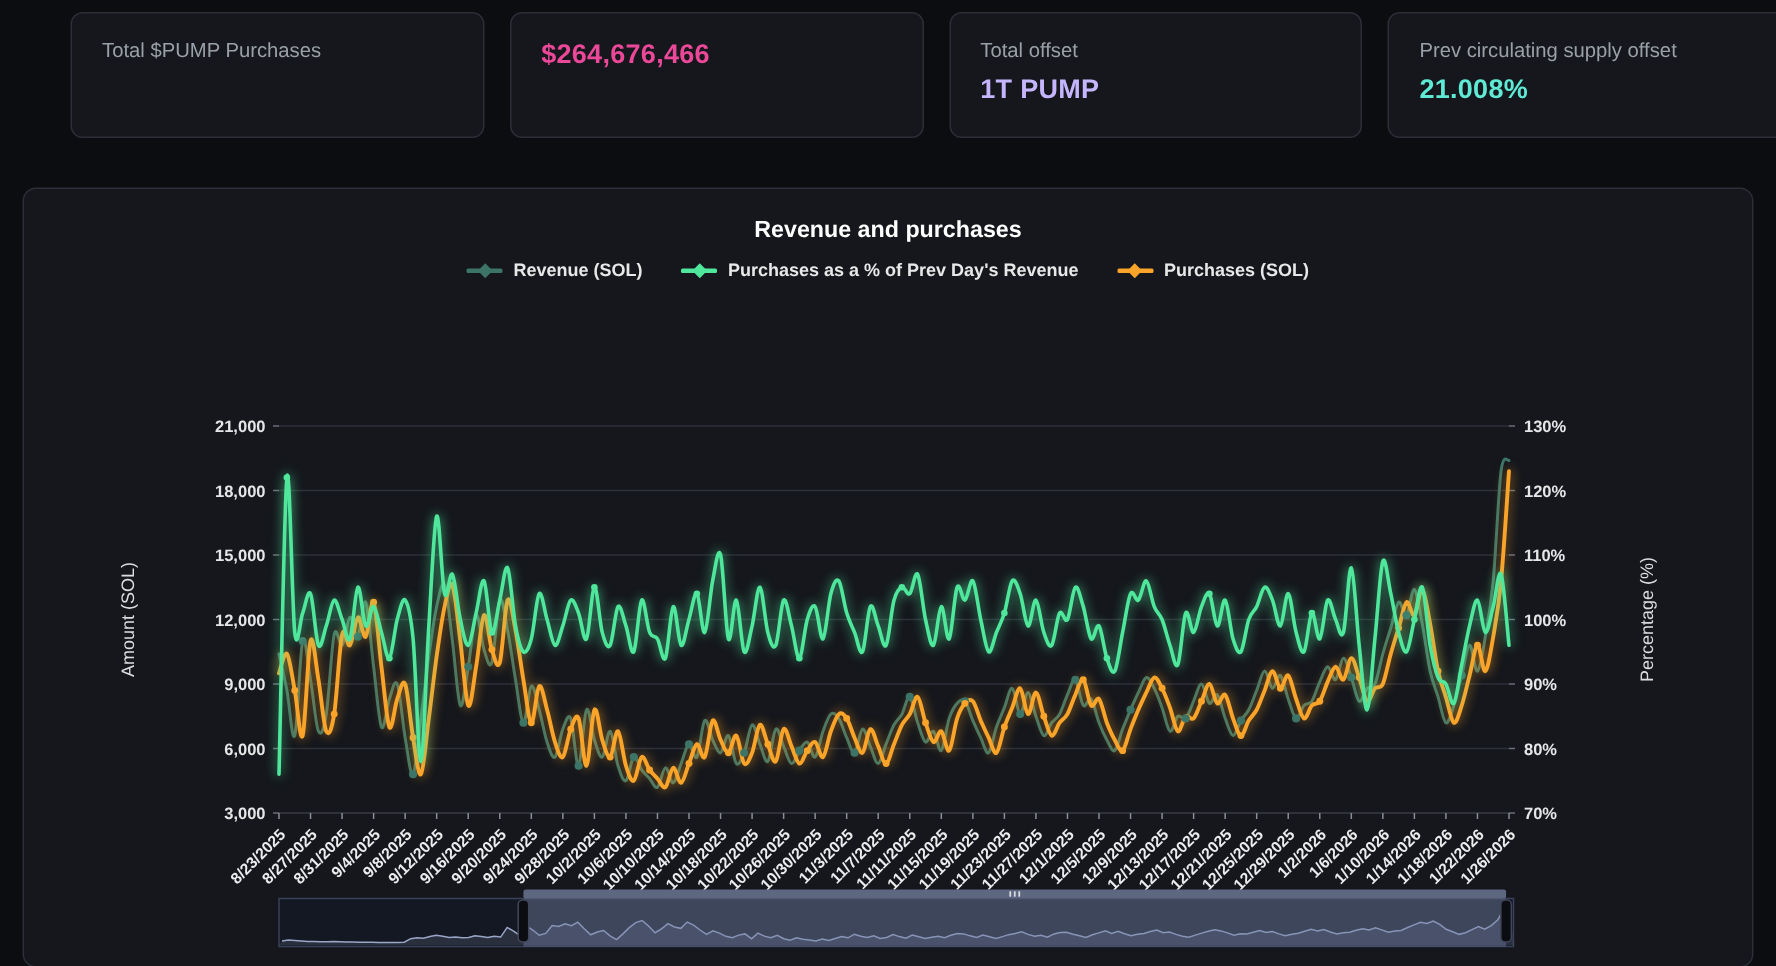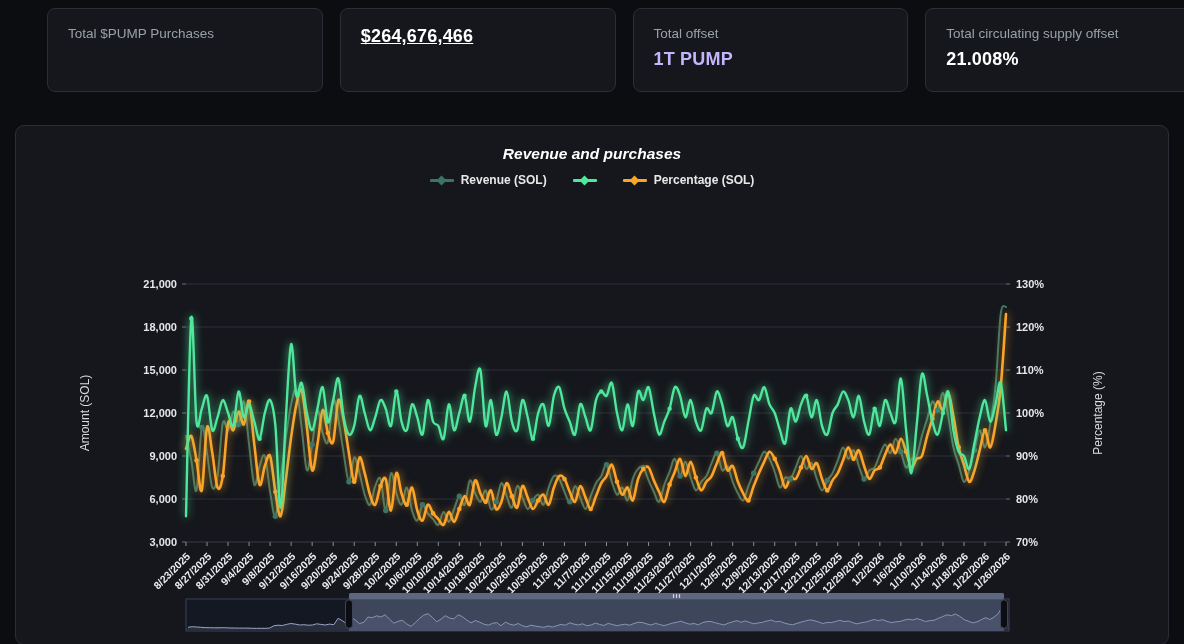--- a/index.html
+++ b/index.html
@@ -6,72 +6,73 @@
   body{width:1184px;height:644px;overflow:hidden;position:relative;
        font-family:"Liberation Sans","DejaVu Sans",sans-serif;-webkit-font-smoothing:antialiased;}
   .cards-row{position:absolute;left:15px;top:8px;width:1154px;display:flex;gap:17px;padding-left:32px;}
   .card{flex:1;background:#15171c;border:1px solid #2b2e36;border-radius:8px;
         padding:17px 20px 14px;box-sizing:border-box;height:84px;}
   .card-label{color:#9aa0a8;font-size:13.5px;margin-bottom:8px;white-space:nowrap;}
   .card-value{font-size:18px;font-weight:700;color:#f4f4f5;letter-spacing:.2px;white-space:nowrap;}
   .panel{position:absolute;left:15px;top:125px;width:1152px;height:518px;background:#15171c;
          border:1px solid #2b2e36;border-radius:9px;}
   .chart-title{position:absolute;top:19px;left:0;width:100%;text-align:center;color:#ffffff;
-         font-size:15.5px;font-weight:700;font-style:italic;}
+         font-size:15.5px;font-weight:700;}
   .legend{position:absolute;top:47px;left:0;width:100%;display:flex;justify-content:center;
          gap:26px;font-size:12px;color:#e8e8e8;font-weight:600;}
   .legend-item{display:flex;align-items:center;gap:7px;cursor:pointer;}
   .legend-marker{position:relative;width:24px;height:11px;}
   .legend-marker .bar{position:absolute;top:4.5px;left:0;width:24px;height:2.5px;border-radius:1px;}
   .legend-marker .dia{position:absolute;top:2px;left:8.5px;width:7px;height:7px;transform:rotate(45deg);}
   svg#chart{position:absolute;left:0;top:0;}
   text{font-family:"Liberation Sans","DejaVu Sans",sans-serif;}
 </style>
 </head>
 <body>
 
 <div class="cards-row" id="cards-row">
     <div class="card">
       <div class="card-label">Total $PUMP Purchases</div>
     </div>
     <div class="card">
-      <div class="card-value" style="color: #ffffff; text-decoration: underline;">$264,676,466</div>
+      <div class="card-value" style="color: #ec4899;">$264,676,466</div>
     </div>
     <div class="card">
       <div class="card-label">Total offset</div>
       <div class="card-value" style="color: #c4b5fd;">1T PUMP</div>
     </div>
     <div class="card">
-      <div class="card-label">Total circulating supply offset</div>
-      <div class="card-value" style="color: #ffffff;">21.008%</div>
+      <div class="card-label">Prev circulating supply offset</div>
+      <div class="card-value" style="color: #5eead4;">21.008%</div>
     </div>
   </div>
 
 <div class="panel">
   <div class="chart-title">Revenue and purchases</div>
   <div class="legend" id="legend">
       <div class="legend-item">
         <span class="legend-marker">
           <span class="bar" style="background: rgb(60, 117, 104);"></span>
           <span class="dia" style="background: rgb(60, 117, 104);"></span>
         </span>
         <span>Revenue (SOL)</span>
       </div>
       <div class="legend-item">
         <span class="legend-marker">
           <span class="bar" style="background: rgb(79, 231, 156);"></span>
           <span class="dia" style="background: rgb(79, 231, 156);"></span>
         </span>
+        <span>Purchases as a % of Prev Day's Revenue</span>
       </div>
       <div class="legend-item">
         <span class="legend-marker">
           <span class="bar" style="background: rgb(251, 164, 42);"></span>
           <span class="dia" style="background: rgb(251, 164, 42);"></span>
         </span>
-        <span>Percentage (SOL)</span>
+        <span>Purchases (SOL)</span>
       </div>
     </div>
   <svg id="chart" width="1152" height="517" viewBox="0 0 1152 517">
       <line x1="170" y1="416" x2="990" y2="416" stroke="#3a3d46" stroke-width="1"></line>
       <line x1="166" y1="416" x2="170" y2="416" stroke="#6a6e78" stroke-width="1"></line>
       <text x="161" y="420" text-anchor="end" font-size="11" font-weight="600" fill="#e6e6e8">3,000</text>
       <line x1="170" y1="373" x2="990" y2="373" stroke="#2d3038" stroke-width="1"></line>
       <line x1="166" y1="373" x2="170" y2="373" stroke="#6a6e78" stroke-width="1"></line>
       <text x="161" y="377" text-anchor="end" font-size="11" font-weight="600" fill="#e6e6e8">6,000</text>
       <line x1="170" y1="330" x2="990" y2="330" stroke="#2d3038" stroke-width="1"></line>

